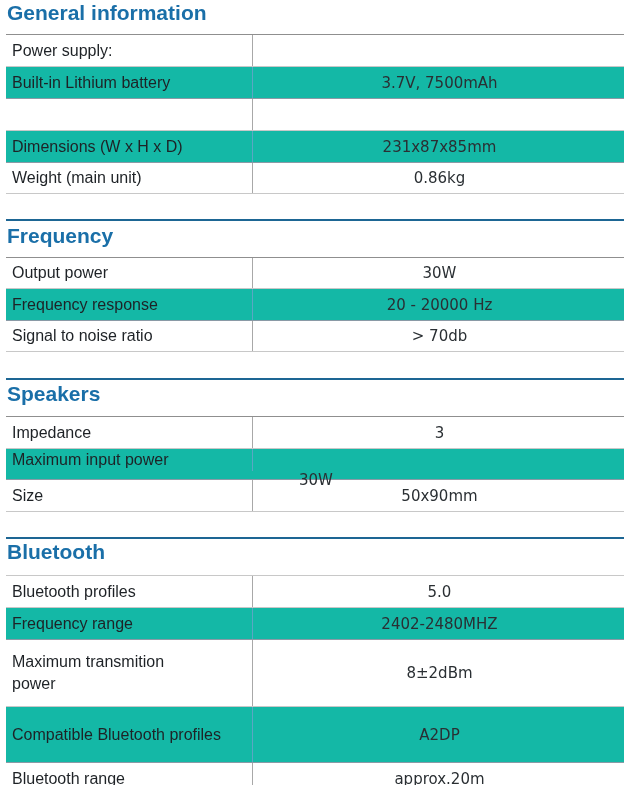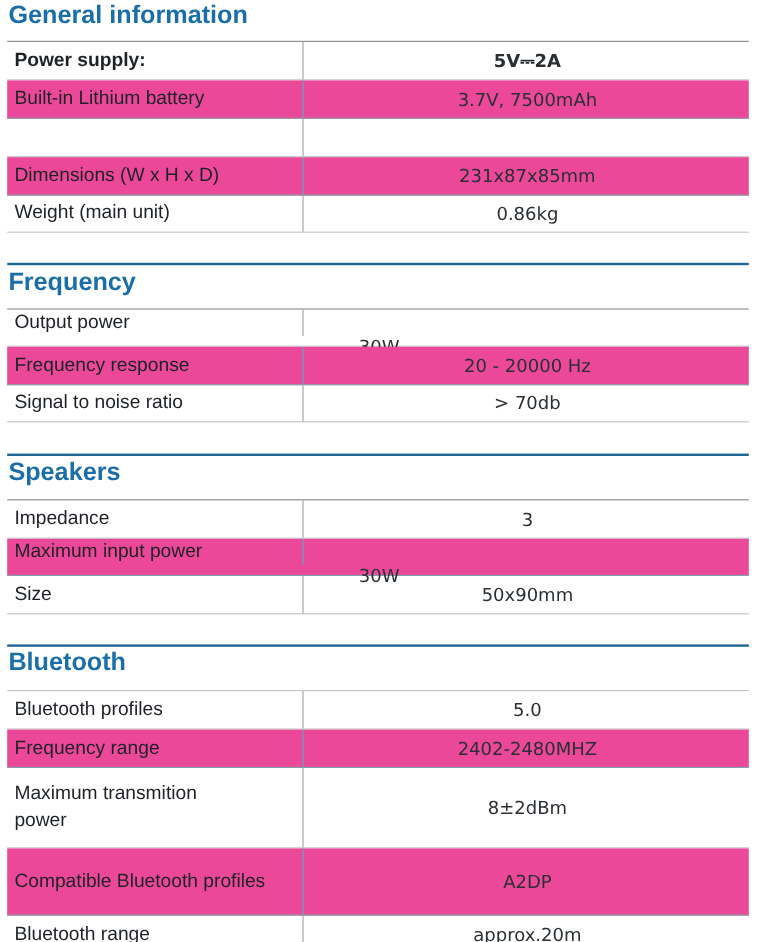--- a/index.html
+++ b/index.html
@@ -4,37 +4,36 @@
 <style>
   html, body { margin: 0; padding: 0; background: #ffffff; }
   body { width: 642px; height: 785px; position: relative; overflow: hidden;
          font-family: "DejaVu Sans", sans-serif; color: #1f2a33; }
   .section { position: absolute; left: 6px; width: 618px; }
   .sec-rule { position: absolute; left: 0; width: 618px; height: 2px; background: #1d6694; }
   .sec-title { position: absolute; left: 1px; font-family: "Liberation Sans", sans-serif;
                font-size: 21px; font-weight: bold; color: #1a6fa8; letter-spacing: 0px; }
   .tbl { position: absolute; left: 0; width: 618px; border-top: 1px solid #8f8f8f; }
   .row { position: relative; width: 618px; border-bottom: 1px solid #c8c8c8; box-sizing: border-box; display: flex; }
-  .row.blue { background: #ec4899; border-bottom-color: #8a9aa6; }
+  .row.blue { background: #14b8a6; border-bottom-color: #8a9aa6; }
   .row .lbl { width: 247px; border-right: 1px solid #a8a8a8; box-sizing: border-box;
               padding: 0 6px; display: flex; align-items: center;
               font-family: "Liberation Sans", sans-serif; font-size: 16px; color: #1e2226; line-height: 22px; }
   .row .val { flex: 1; display: flex; align-items: center; justify-content: center;
               font-family: "DejaVu Sans", sans-serif; font-size: 15px; color: #2a2f33; padding-left: 2px; }
   .row.blue .lbl { border-right-color: #5aa7c4; }
 </style>
 </head>
 <body>
 
 <div class="section" style="top:0;">
   <div class="sec-title" style="top:1px;">General information</div>
   <div class="tbl" style="top:34px;">
-    <div class="row" style="height:32px;font-weight:bold;">
+    <div class="row" style="height:32px;">
       <div class="lbl">Power supply:</div>
-      <div class="val">5V⎓2A</div>
     </div>
     <div class="row blue" style="height:32px;">
       <div class="lbl">Built-in Lithium battery</div>
       <div class="val">3.7V, 7500mAh</div>
     </div>
     <div class="row" style="height:32px;">
       <div class="lbl"></div>
       <div class="val"></div>
     </div>
     <div class="row blue" style="height:32px;">
@@ -45,21 +44,21 @@
       <div class="lbl">Weight (main unit)</div>
       <div class="val">0.86kg</div>
     </div>
   </div>
 </div>
 
 <div class="section" style="top:219px;">
   <div class="sec-rule" style="top:0;"></div>
   <div class="sec-title" style="top:5px;">Frequency</div>
   <div class="tbl" style="top:38px;">
-    <div class="row" style="height:31px;flex-direction:column;">
+    <div class="row" style="height:31px;">
       <div class="lbl">Output power</div>
       <div class="val">30W</div>
     </div>
     <div class="row blue" style="height:32px;">
       <div class="lbl">Frequency response</div>
       <div class="val">20 - 20000 Hz</div>
     </div>
     <div class="row" style="height:31px;">
       <div class="lbl">Signal to noise ratio</div>
       <div class="val">&gt; 70db</div>

